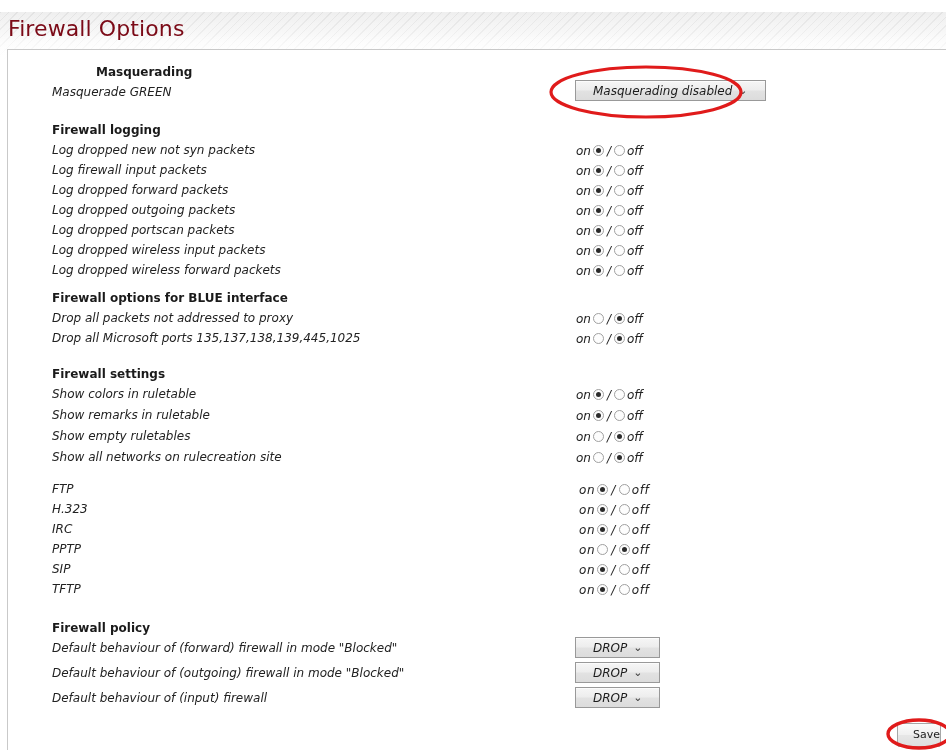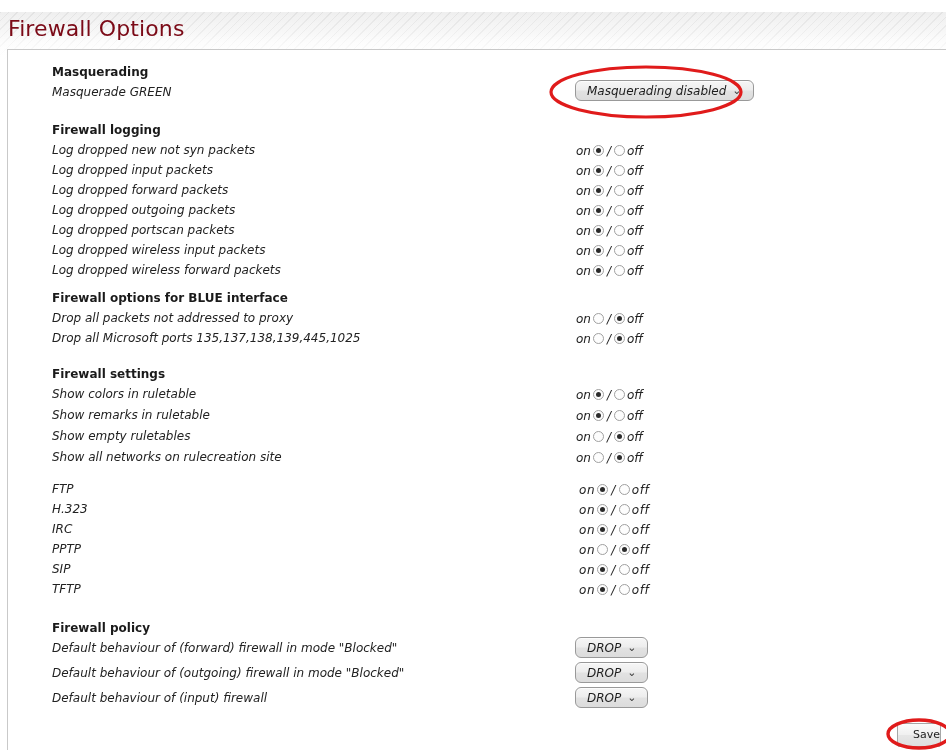--- a/index.html
+++ b/index.html
@@ -74,21 +74,21 @@
     position: relative;
   }
   .section-heading {
     font-weight: bold;
     font-size: 12px;
     color: #1a1a1a;
     line-height: 17px;
     padding-top: 7px;
     padding-bottom: 1px;
   }
-  .section:first-child > .section-heading { padding-top: 0; }
+  .section:first-child > .section-heading { padding-top: 0; margin-left: 44px; }
 
   .row {
     position: relative;
     height: 20px;
     line-height: 20px;
     font-style: italic;
   }
   .row-label {
     position: absolute;
     left: 0;
@@ -138,24 +138,24 @@
   .radios-alg      { left: 527px; letter-spacing: 0.6px; }
 
   
   .select-box {
     position: absolute;
     top: 0;
     display: inline-flex;
     align-items: center;
     justify-content: center;
     height: 21px;
-    padding: 0 11px;
+    padding: 0 17px;
     box-sizing: border-box;
     border: 1px solid #999999;
-    border-radius: 6px;
+    border-radius: 0;
     background: linear-gradient(to bottom, #f6f6f6 0%, #ededed 48%, #e2e2e2 52%, #dcdcdc 100%);
     font-size: 12px;
     color: #1d1d1d;
     white-space: nowrap;
     box-shadow: 0 1px 0 rgba(255,255,255,0.7) inset;
   }
   .select-box .chev {
     margin-left: 6px;
     font-size: 11px;
     color: #3c3c3c;
@@ -218,21 +218,21 @@
       <div class="section-heading">Firewall logging</div>
 
       <div class="row">
         <span class="row-label">Log dropped new not syn packets</span>
         <span class="radio-group radios-logging">
           <span class="txt">on</span><span class="radio checked"></span><span class="sep">/</span><span class="radio"></span><span class="txt">off</span>
         </span>
       </div>
 
       <div class="row">
-        <span class="row-label">Log dropped input packets</span>
+        <span class="row-label">Log firewall input packets</span>
         <span class="radio-group radios-logging">
           <span class="txt">on</span><span class="radio checked"></span><span class="sep">/</span><span class="radio"></span><span class="txt">off</span>
         </span>
       </div>
 
       <div class="row">
         <span class="row-label">Log dropped forward packets</span>
         <span class="radio-group radios-logging">
           <span class="txt">on</span><span class="radio checked"></span><span class="sep">/</span><span class="radio"></span><span class="txt">off</span>
         </span>

